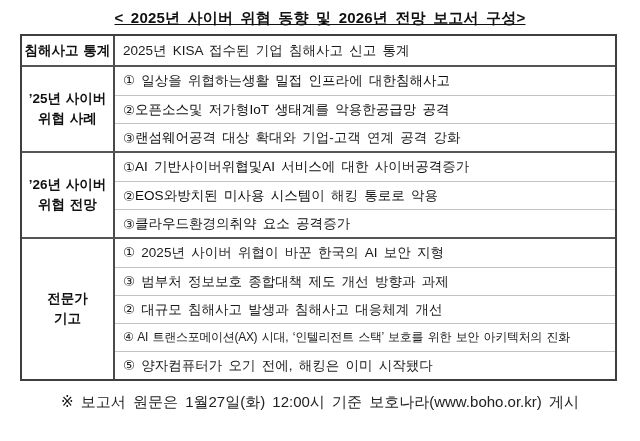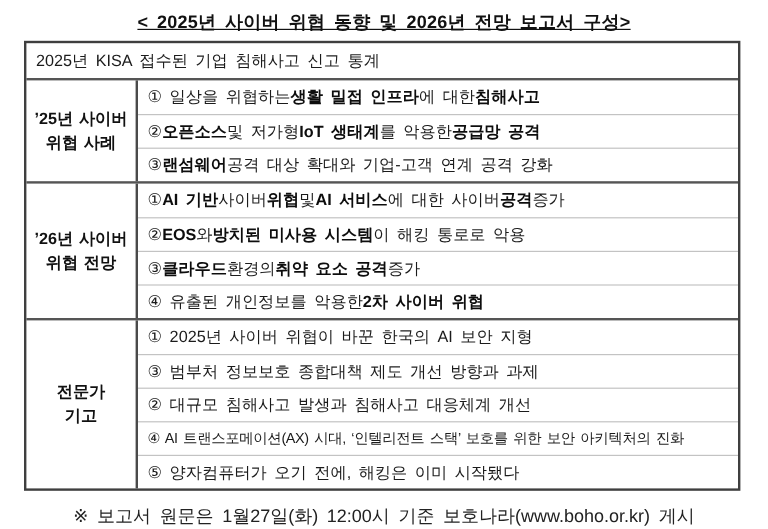--- a/index.html
+++ b/index.html
@@ -57,21 +57,21 @@
     padding-left: 8px;
     font-size: 13.5px;
     border-top: 1px solid #c3c3c3;
     white-space: nowrap;
     overflow: hidden;
     word-spacing: 2.5px;
     color: #1b1b1b;
   }
   .group:first-child .row { height: 29px; }
   .row:first-child { border-top: none; }
-  .row .b { font-weight: bold; color: #0d0d0d; }
+  .row .b { font-weight: normal; color: #0d0d0d; }
   
   .group:nth-child(4) .row:nth-child(4) {
     font-size: 12px;
     letter-spacing: -0.3px;
     word-spacing: 1.5px;
   }
   .footer {
     margin-top: 12px;
     text-align: center;
     font-size: 15px;
@@ -79,20 +79,21 @@
     word-spacing: 3px;
   }
 </style>
 </head>
 <body>
 
 <div class="page">
   <div class="title">&lt; 2025년 사이버 위협 동향 및 2026년 전망 보고서 구성&gt;</div>
   <div class="report-table" id="report-table">
       <div class="group">
+        <div class="group-header">침해사고 통계</div>
         <div class="group-rows">
           <div class="row">
             <span>2025년 KISA 접수된 기업 침해사고 신고 통계</span>
           </div>
         </div>
       </div>
       <div class="group">
         <div class="group-header">’25년 사이버
 위협 사례</div>
         <div class="group-rows">
@@ -139,24 +140,20 @@
             <span class="b">방치된 미사용 시스템</span>
             <span>이 해킹 통로로 악용</span>
           </div>
           <div class="row">
             <span>③ </span>
             <span class="b">클라우드</span>
             <span> 환경의 </span>
             <span class="b">취약 요소 공격</span>
             <span> 증가</span>
           </div>
-          <div class="row">
-            <span>④ 유출된 개인정보를 악용한 </span>
-            <span class="b">2차 사이버 위협</span>
-          </div>
         </div>
       </div>
       <div class="group">
         <div class="group-header">전문가
 기고</div>
         <div class="group-rows">
           <div class="row">
             <span>① 2025년 사이버 위협이 바꾼 한국의 AI 보안 지형</span>
           </div>
           <div class="row">

